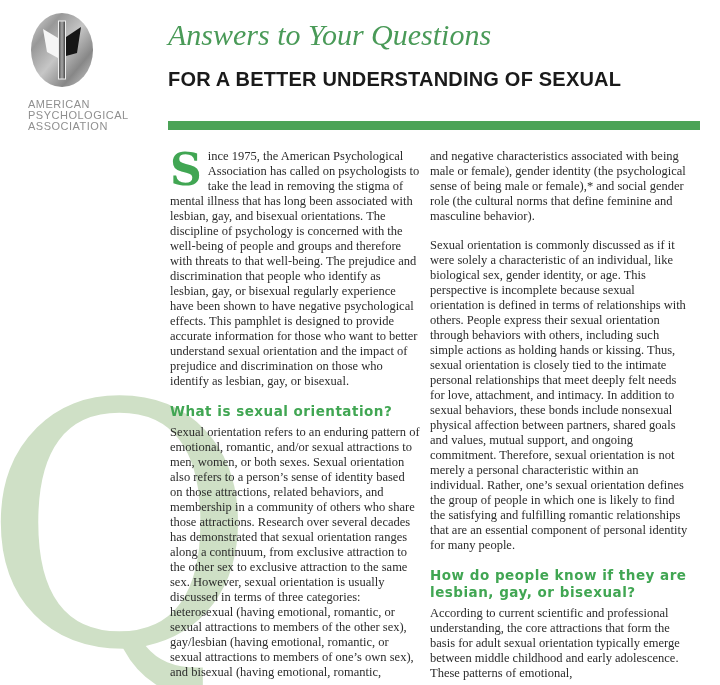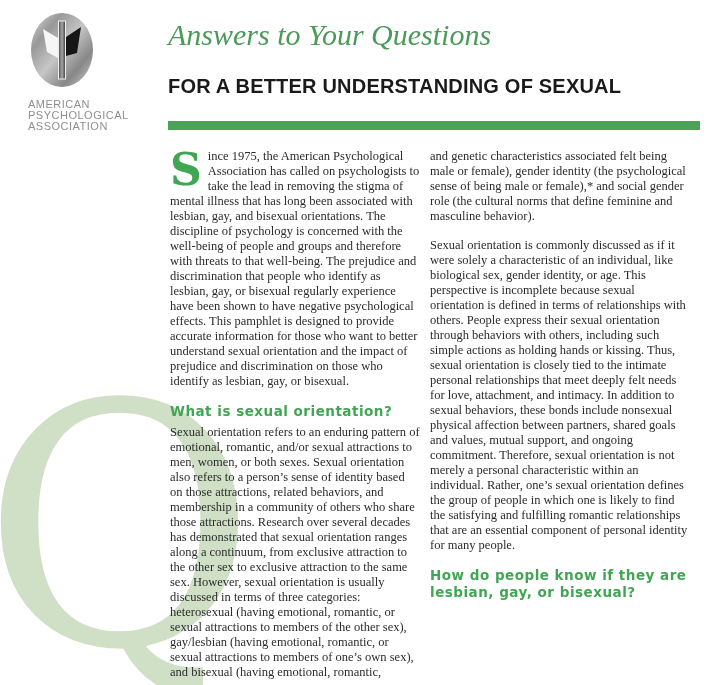--- a/index.html
+++ b/index.html
@@ -29,21 +29,21 @@
   }
   
   .header-text{position:absolute;left:168px;top:12px;width:552px;z-index:2;}
   .title{
     font-family:"Liberation Serif",serif;font-style:italic;
     font-size:30px;line-height:46px;color:var(--title-green);white-space:nowrap;
   }
   .subtitle{
     font-family:"Liberation Sans",sans-serif;font-weight:bold;
     font-size:20px;line-height:23.5px;color:#1a1a1a;letter-spacing:0.2px;
-    margin-top:17px;
+    margin-top:10px;
   }
   .rule{
     position:absolute;left:168px;top:121px;width:532px;height:9px;
     background:var(--accent-green);z-index:2;
   }
   
   .columns{
     position:absolute;left:170px;top:149px;width:522px;z-index:1;
     display:flex;
   }
@@ -107,19 +107,20 @@
   </div>
   <div class="rule"></div>
 
   <div class="columns">
     <div class="col col-left">
       <p><span class="dropcap">S</span><span>ince 1975, the American Psychological Association has called on psychologists to take the lead in removing the stigma of mental illness that has long been associated with lesbian, gay, and bisexual orientations. The discipline of psychology is concerned with the well-being of people and groups and therefore with threats to that well-being. The prejudice and discrimination that people who identify as lesbian, gay, or bisexual regularly experience have been shown to have negative psychological effects. This pamphlet is designed to provide accurate information for those who want to better understand sexual orientation and the impact of prejudice and discrimination on those who identify as lesbian, gay, or bisexual.</span></p>
       <div class="green-heading nowrap">What is sexual orientation?</div>
       <p class="last">Sexual orientation refers to an enduring pattern of emotional, romantic, and/or sexual attractions to men, women, or both sexes. Sexual orientation also refers to a person’s sense of identity based on those attractions, related behaviors, and membership in a community of others who share those attractions. Research over several decades has demonstrated that sexual orientation ranges along a continuum, from exclusive attraction to the other sex to exclusive attraction to the same sex. However, sexual orientation is usually discussed in terms of three categories: heterosexual (having emotional, romantic, or sexual attractions to members of the other sex), gay/lesbian (having emotional, romantic, or sexual attractions to members of one’s own sex), and bisexual (having emotional, romantic,</p>
     </div>
     <div class="col col-right">
-      <p>and genetic characteristics associated felt being male or female), gender identity (the psychological sense of being male or female),* and social gender role (the cultural norms that define feminine and masculine behavior).</p>
+      <p>and negative characteristics associated with being male or female), gender identity (the psychological sense of being male or female),* and social gender role (the cultural norms that define feminine and masculine behavior).</p>
       <p>Sexual orientation is commonly discussed as if it were solely a characteristic of an individual, like biological sex, gender identity, or age. This perspective is incomplete because sexual orientation is defined in terms of relationships with others. People express their sexual orientation through behaviors with others, including such simple actions as holding hands or kissing. Thus, sexual orientation is closely tied to the intimate personal relationships that meet deeply felt needs for love, attachment, and intimacy. In addition to sexual behaviors, these bonds include nonsexual physical affection between partners, shared goals and values, mutual support, and ongoing commitment. Therefore, sexual orientation is not merely a personal characteristic within an individual. Rather, one’s sexual orientation defines the group of people in which one is likely to find the satisfying and fulfilling romantic relationships that are an essential component of personal identity for many people.</p>
       <div class="green-heading">How do people know if they are lesbian, gay, or bisexual?</div>
+      <p class="last">According to current scientific and professional understanding, the core attractions that form the basis for adult sexual orientation typically emerge between middle childhood and early adolescence. These patterns of emotional,</p>
     </div>
   </div>
 
 </div>
 
 </body></html>

